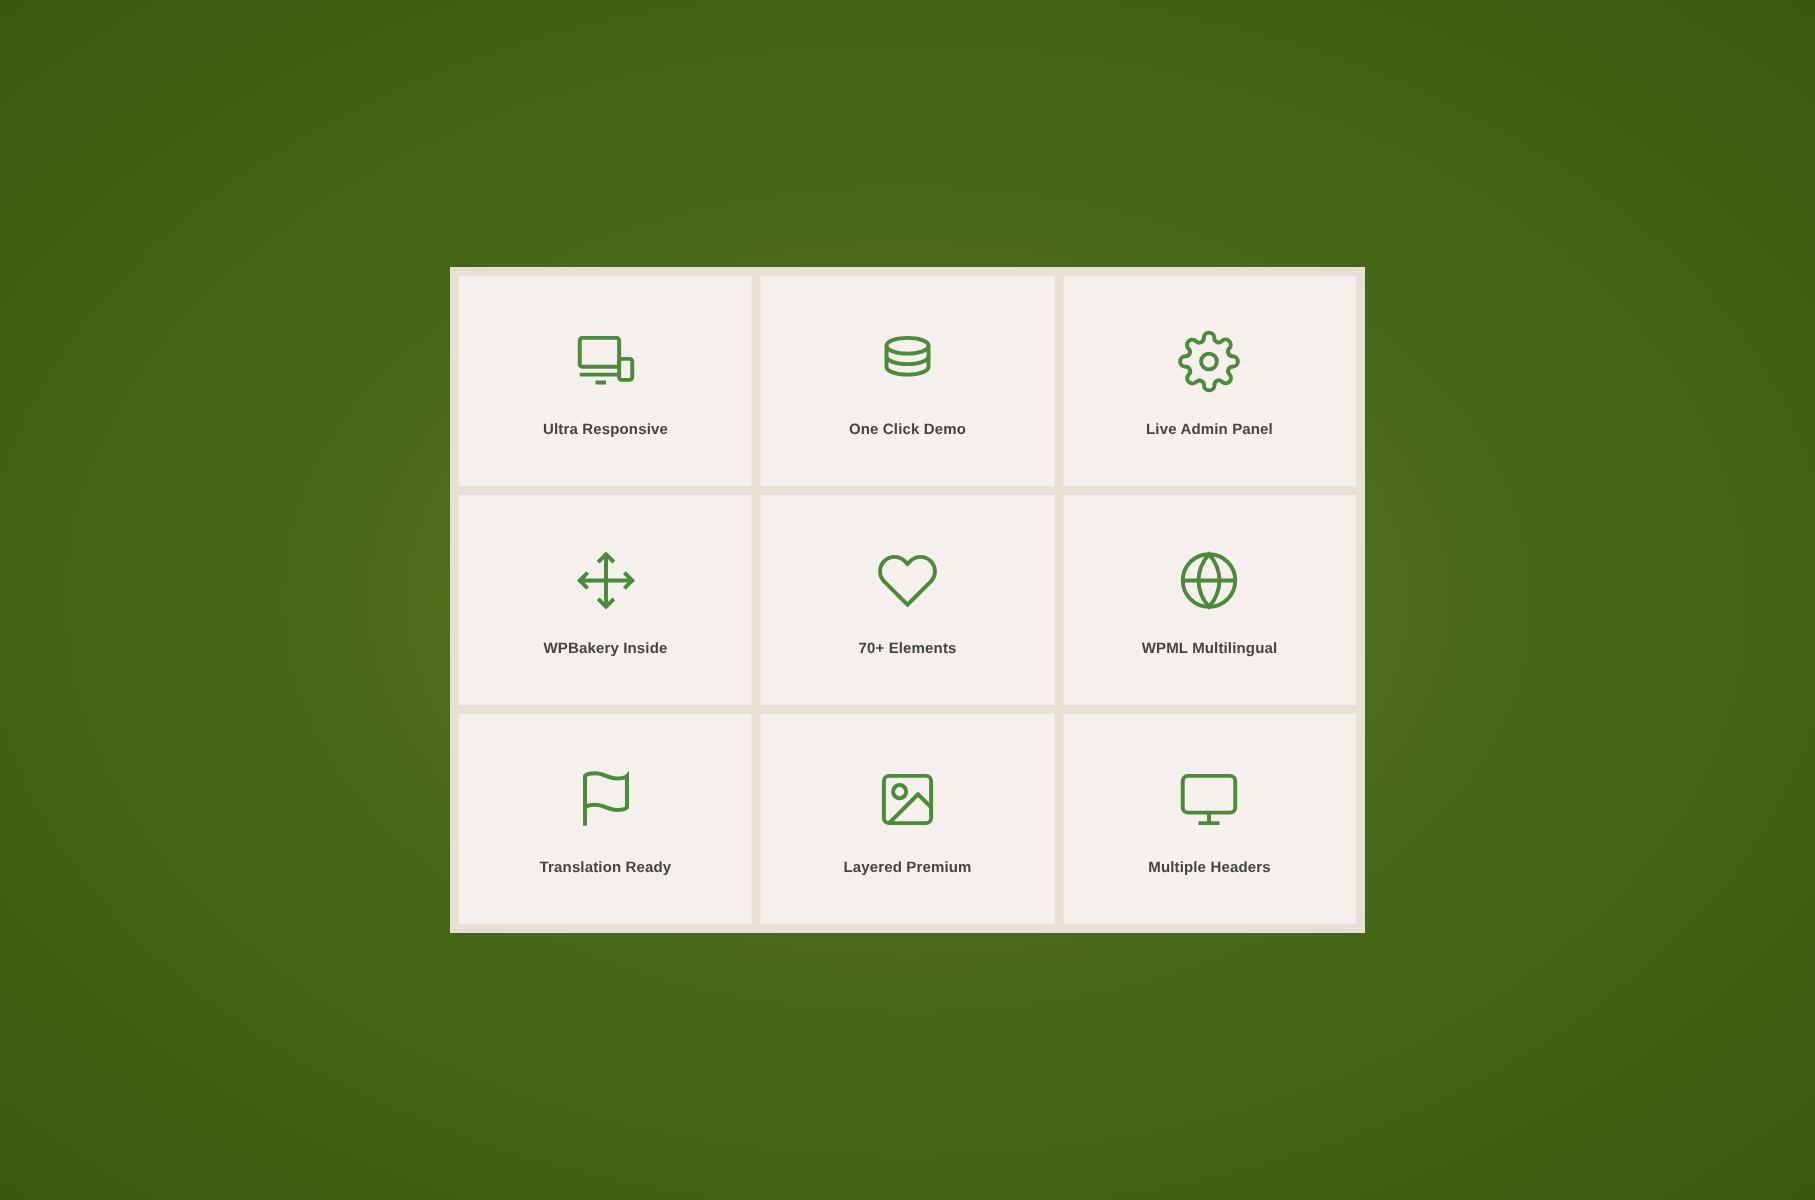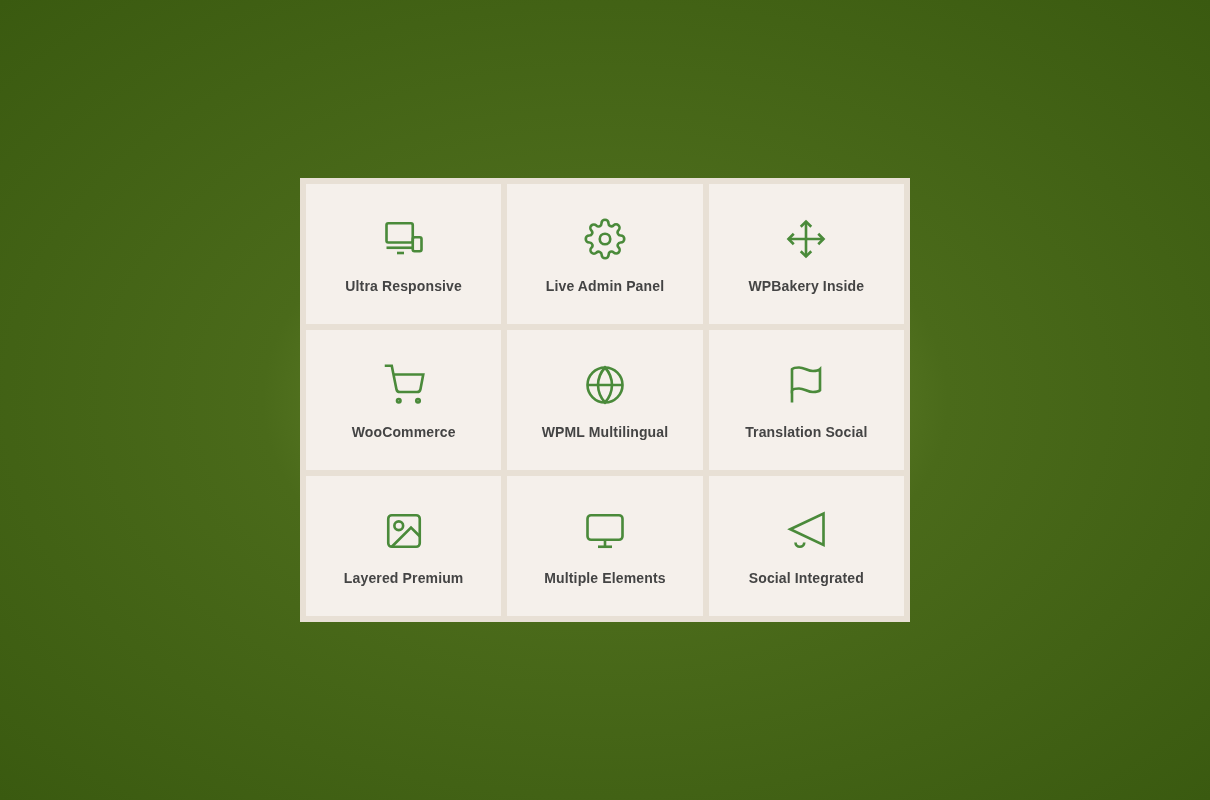--- a/index.html
+++ b/index.html
@@ -34,21 +34,21 @@
       color: #4a8a3a;
     }
     .feature-icon svg {
       width: 42px;
       height: 42px;
       stroke: #4a8a3a;
       fill: none;
       stroke-width: 1.5;
     }
     .feature-label {
-      font-size: 14px;
+      font-size: 10px;
       font-weight: 600;
       color: #444;
       text-align: center;
       letter-spacing: 0.01em;
     }
   </style>
 </head>
 <body>
 
 <div class="grid-container">
@@ -56,75 +56,74 @@
       <div class="feature-icon"><svg viewBox="0 0 24 24">
           <rect x="2" y="3" width="15" height="11" rx="1"></rect>
           <polyline points="8 20 12 20"></polyline>
           <line x1="2" y1="17" x2="17" y2="17"></line>
           <rect x="17" y="11" width="5" height="8" rx="1"></rect>
         </svg></div>
       <div class="feature-label">Ultra Responsive</div>
     </div>
     <div class="feature-cell">
       <div class="feature-icon"><svg viewBox="0 0 24 24">
+          <ellipse cx="12" cy="6" rx="8" ry="3"></ellipse>
+          <path d="M4 6v4c0 1.66 3.58 3 8 3s8-1.34 8-3V6"></path>
+          <path d="M4 10v4c0 1.66 3.58 3 8 3s8-1.34 8-3v-4"></path>
+        </svg></div>
+      <div class="feature-label">One Click Demo</div>
+    </div>
+    <div class="feature-cell">
+      <div class="feature-icon"><svg viewBox="0 0 24 24">
           <circle cx="12" cy="12" r="3"></circle>
           <path d="M19.4 15a1.65 1.65 0 0 0 .33 1.82l.06.06a2 2 0 0 1-2.83 2.83l-.06-.06a1.65 1.65 0 0 0-1.82-.33 1.65 1.65 0 0 0-1 1.51V21a2 2 0 0 1-4 0v-.09A1.65 1.65 0 0 0 9 19.4a1.65 1.65 0 0 0-1.82.33l-.06.06a2 2 0 0 1-2.83-2.83l.06-.06A1.65 1.65 0 0 0 4.68 15a1.65 1.65 0 0 0-1.51-1H3a2 2 0 0 1 0-4h.09A1.65 1.65 0 0 0 4.6 9a1.65 1.65 0 0 0-.33-1.82l-.06-.06a2 2 0 0 1 2.83-2.83l.06.06A1.65 1.65 0 0 0 9 4.68a1.65 1.65 0 0 0 1-1.51V3a2 2 0 0 1 4 0v.09a1.65 1.65 0 0 0 1 1.51 1.65 1.65 0 0 0 1.82-.33l.06-.06a2 2 0 0 1 2.83 2.83l-.06.06A1.65 1.65 0 0 0 19.4 9a1.65 1.65 0 0 0 1.51 1H21a2 2 0 0 1 0 4h-.09a1.65 1.65 0 0 0-1.51 1z"></path>
         </svg></div>
       <div class="feature-label">Live Admin Panel</div>
     </div>
     <div class="feature-cell">
       <div class="feature-icon"><svg viewBox="0 0 24 24">
           <polyline points="5 9 2 12 5 15"></polyline>
           <polyline points="9 5 12 2 15 5"></polyline>
           <polyline points="15 19 12 22 9 19"></polyline>
           <polyline points="19 9 22 12 19 15"></polyline>
           <line x1="2" y1="12" x2="22" y2="12"></line>
           <line x1="12" y1="2" x2="12" y2="22"></line>
         </svg></div>
       <div class="feature-label">WPBakery Inside</div>
     </div>
     <div class="feature-cell">
       <div class="feature-icon"><svg viewBox="0 0 24 24">
-          <circle cx="9" cy="21" r="1"></circle>
-          <circle cx="20" cy="21" r="1"></circle>
-          <path d="M1 1h4l2.68 13.39a2 2 0 0 0 2 1.61h9.72a2 2 0 0 0 2-1.61L23 6H6"></path>
+          <path d="M20.84 4.61a5.5 5.5 0 0 0-7.78 0L12 5.67l-1.06-1.06a5.5 5.5 0 0 0-7.78 7.78l1.06 1.06L12 21.23l7.78-7.78 1.06-1.06a5.5 5.5 0 0 0 0-7.78z"></path>
         </svg></div>
-      <div class="feature-label">WooCommerce</div>
+      <div class="feature-label">70+ Elements</div>
     </div>
     <div class="feature-cell">
       <div class="feature-icon"><svg viewBox="0 0 24 24">
           <circle cx="12" cy="12" r="10"></circle>
           <line x1="2" y1="12" x2="22" y2="12"></line>
           <path d="M12 2a15.3 15.3 0 0 1 4 10 15.3 15.3 0 0 1-4 10 15.3 15.3 0 0 1-4-10 15.3 15.3 0 0 1 4-10z"></path>
         </svg></div>
       <div class="feature-label">WPML Multilingual</div>
     </div>
     <div class="feature-cell">
       <div class="feature-icon"><svg viewBox="0 0 24 24">
           <path d="M4 15s1-1 4-1 5 2 8 2 4-1 4-1V3s-1 1-4 1-5-2-8-2-4 1-4 1z"></path>
           <line x1="4" y1="22" x2="4" y2="15"></line>
         </svg></div>
-      <div class="feature-label">Translation Social</div>
+      <div class="feature-label">Translation Ready</div>
     </div>
     <div class="feature-cell">
       <div class="feature-icon"><svg viewBox="0 0 24 24">
           <rect x="3" y="3" width="18" height="18" rx="2"></rect>
           <circle cx="9" cy="9" r="2.5"></circle>
           <path d="M21 15l-5-5L5 21"></path>
         </svg></div>
       <div class="feature-label">Layered Premium</div>
     </div>
     <div class="feature-cell">
       <div class="feature-icon"><svg viewBox="0 0 24 24">
           <rect x="2" y="3" width="20" height="14" rx="2"></rect>
           <line x1="8" y1="21" x2="16" y2="21"></line>
           <line x1="12" y1="17" x2="12" y2="21"></line>
         </svg></div>
-      <div class="feature-label">Multiple Elements</div>
-    </div>
-    <div class="feature-cell">
-      <div class="feature-icon"><svg viewBox="0 0 24 24">
-          <path d="M3 11l19-9v18L3 11z"></path>
-          <path d="M11 18.5c0 1.38-1.12 2.5-2.5 2.5S6 19.88 6 18.5"></path>
-        </svg></div>
-      <div class="feature-label">Social Integrated</div>
+      <div class="feature-label">Multiple Headers</div>
     </div>
   </div>
 
 </body></html>

